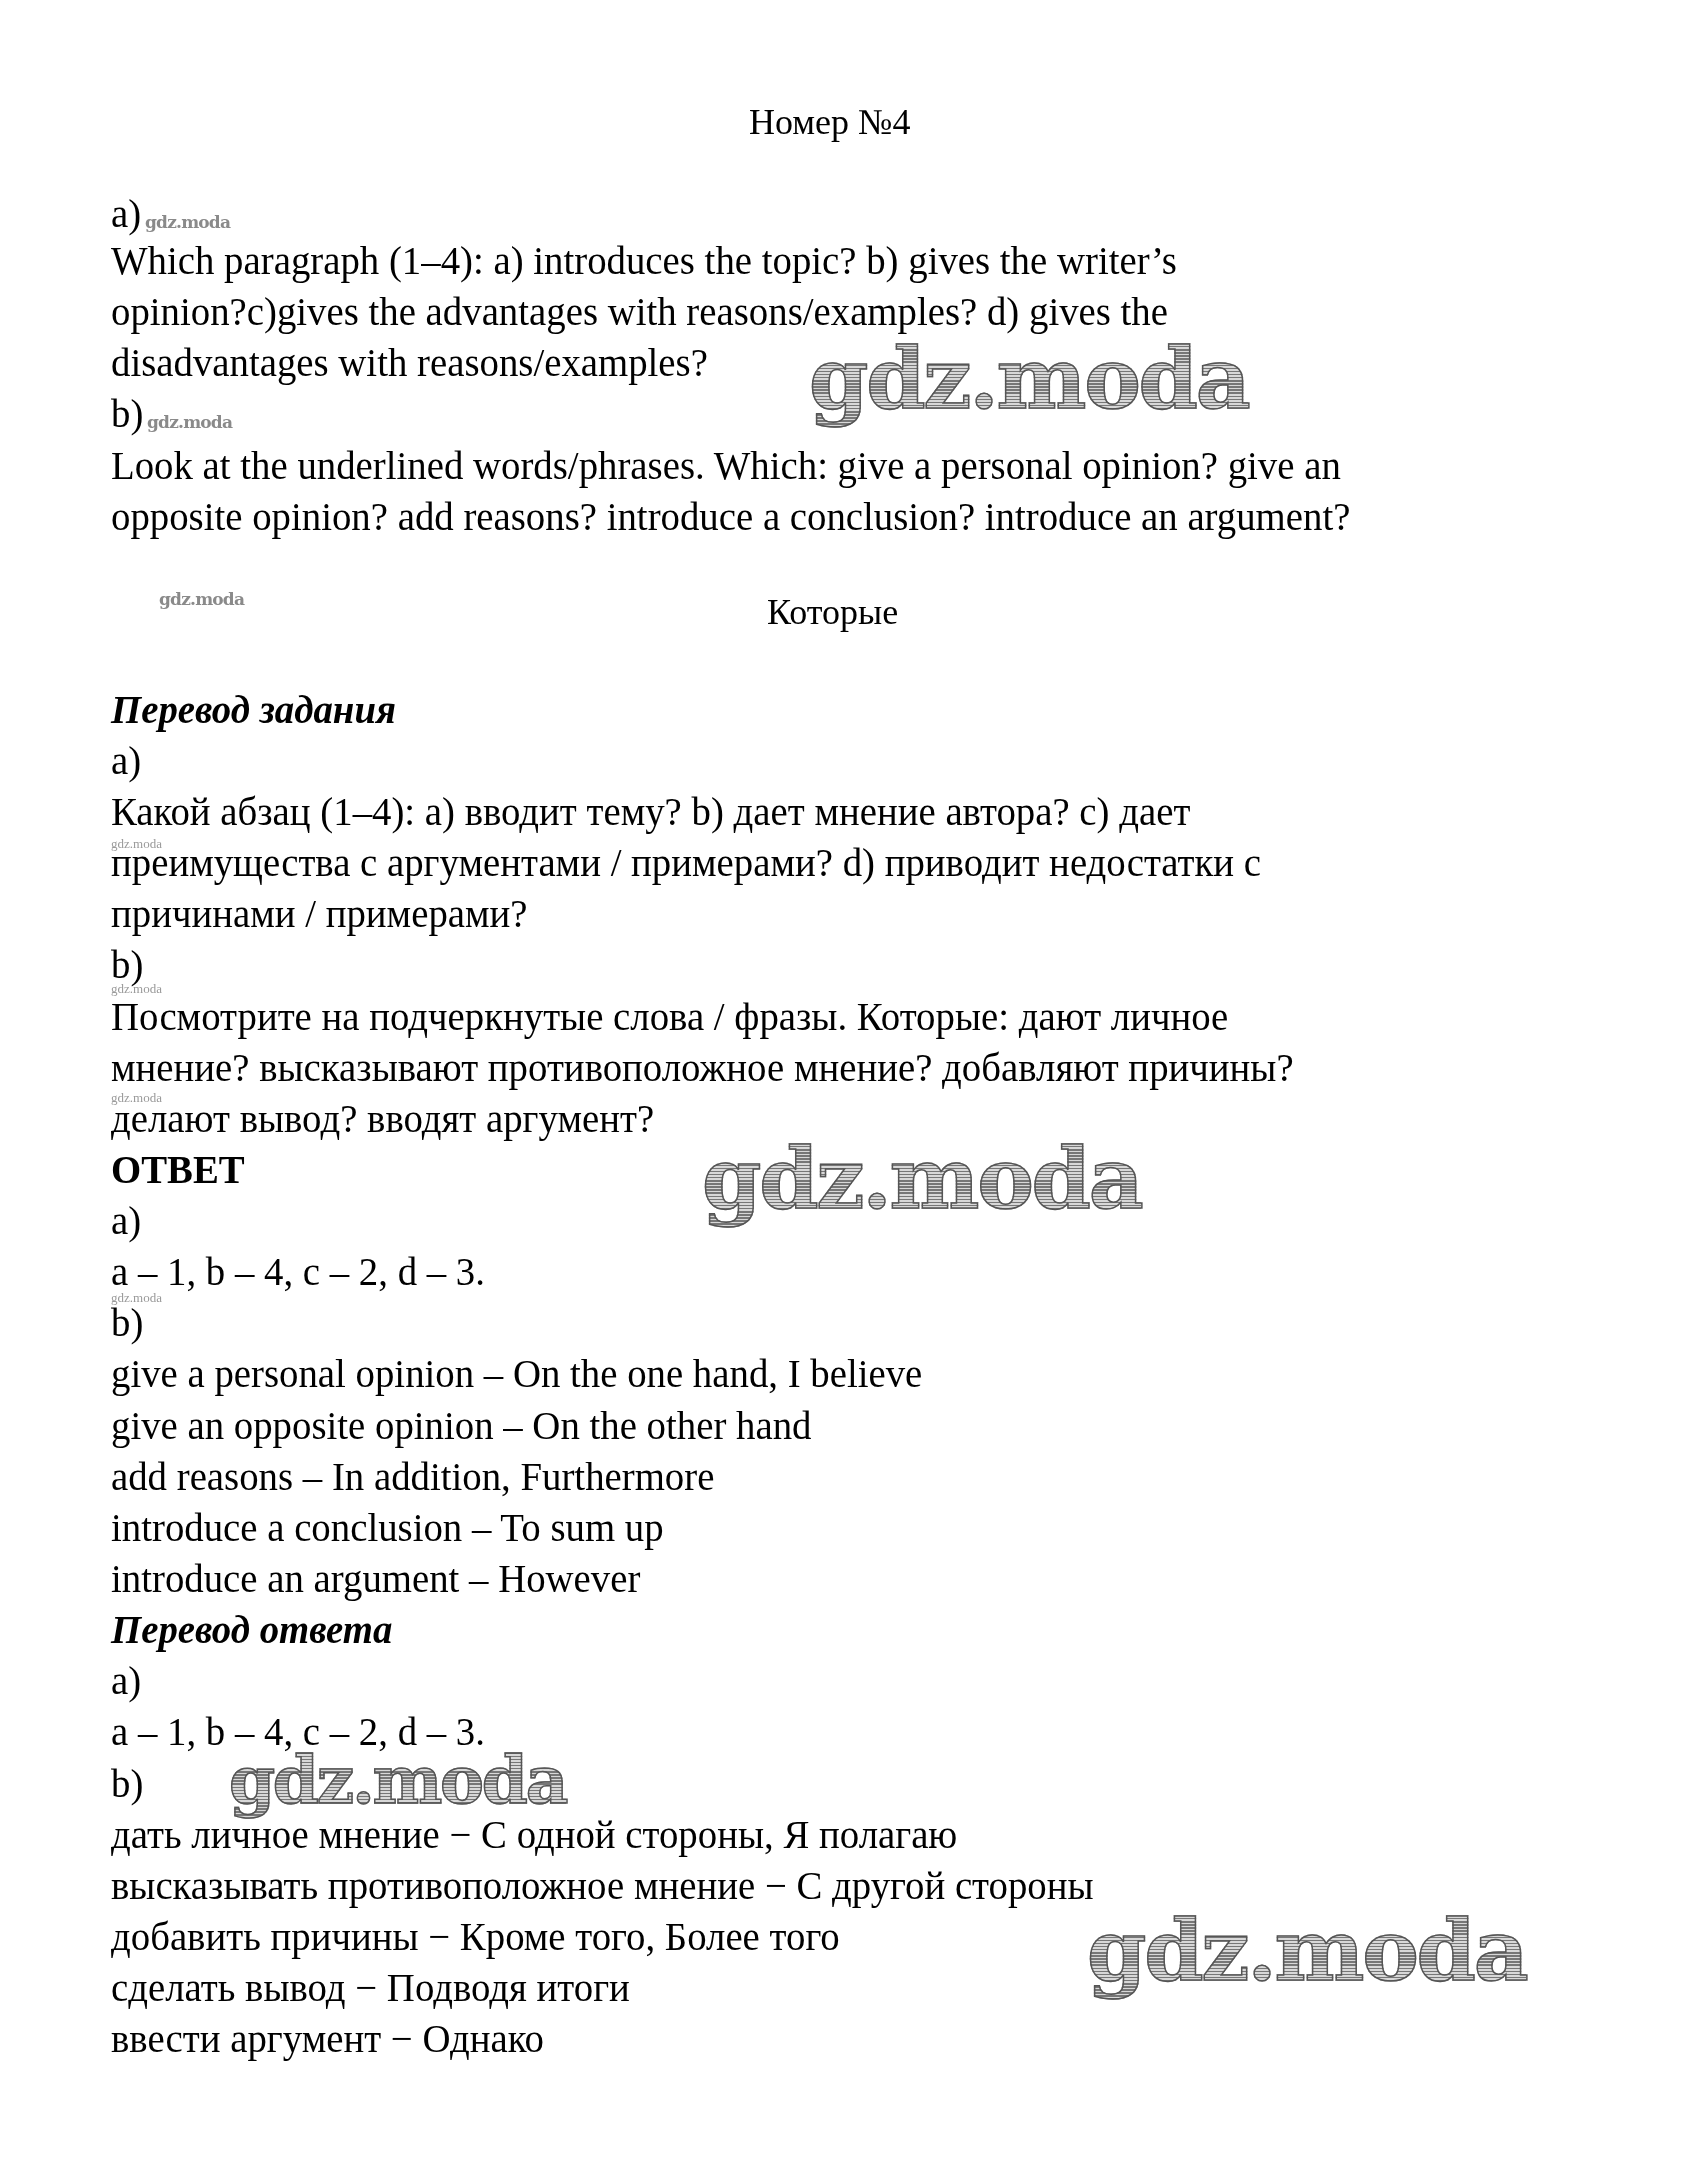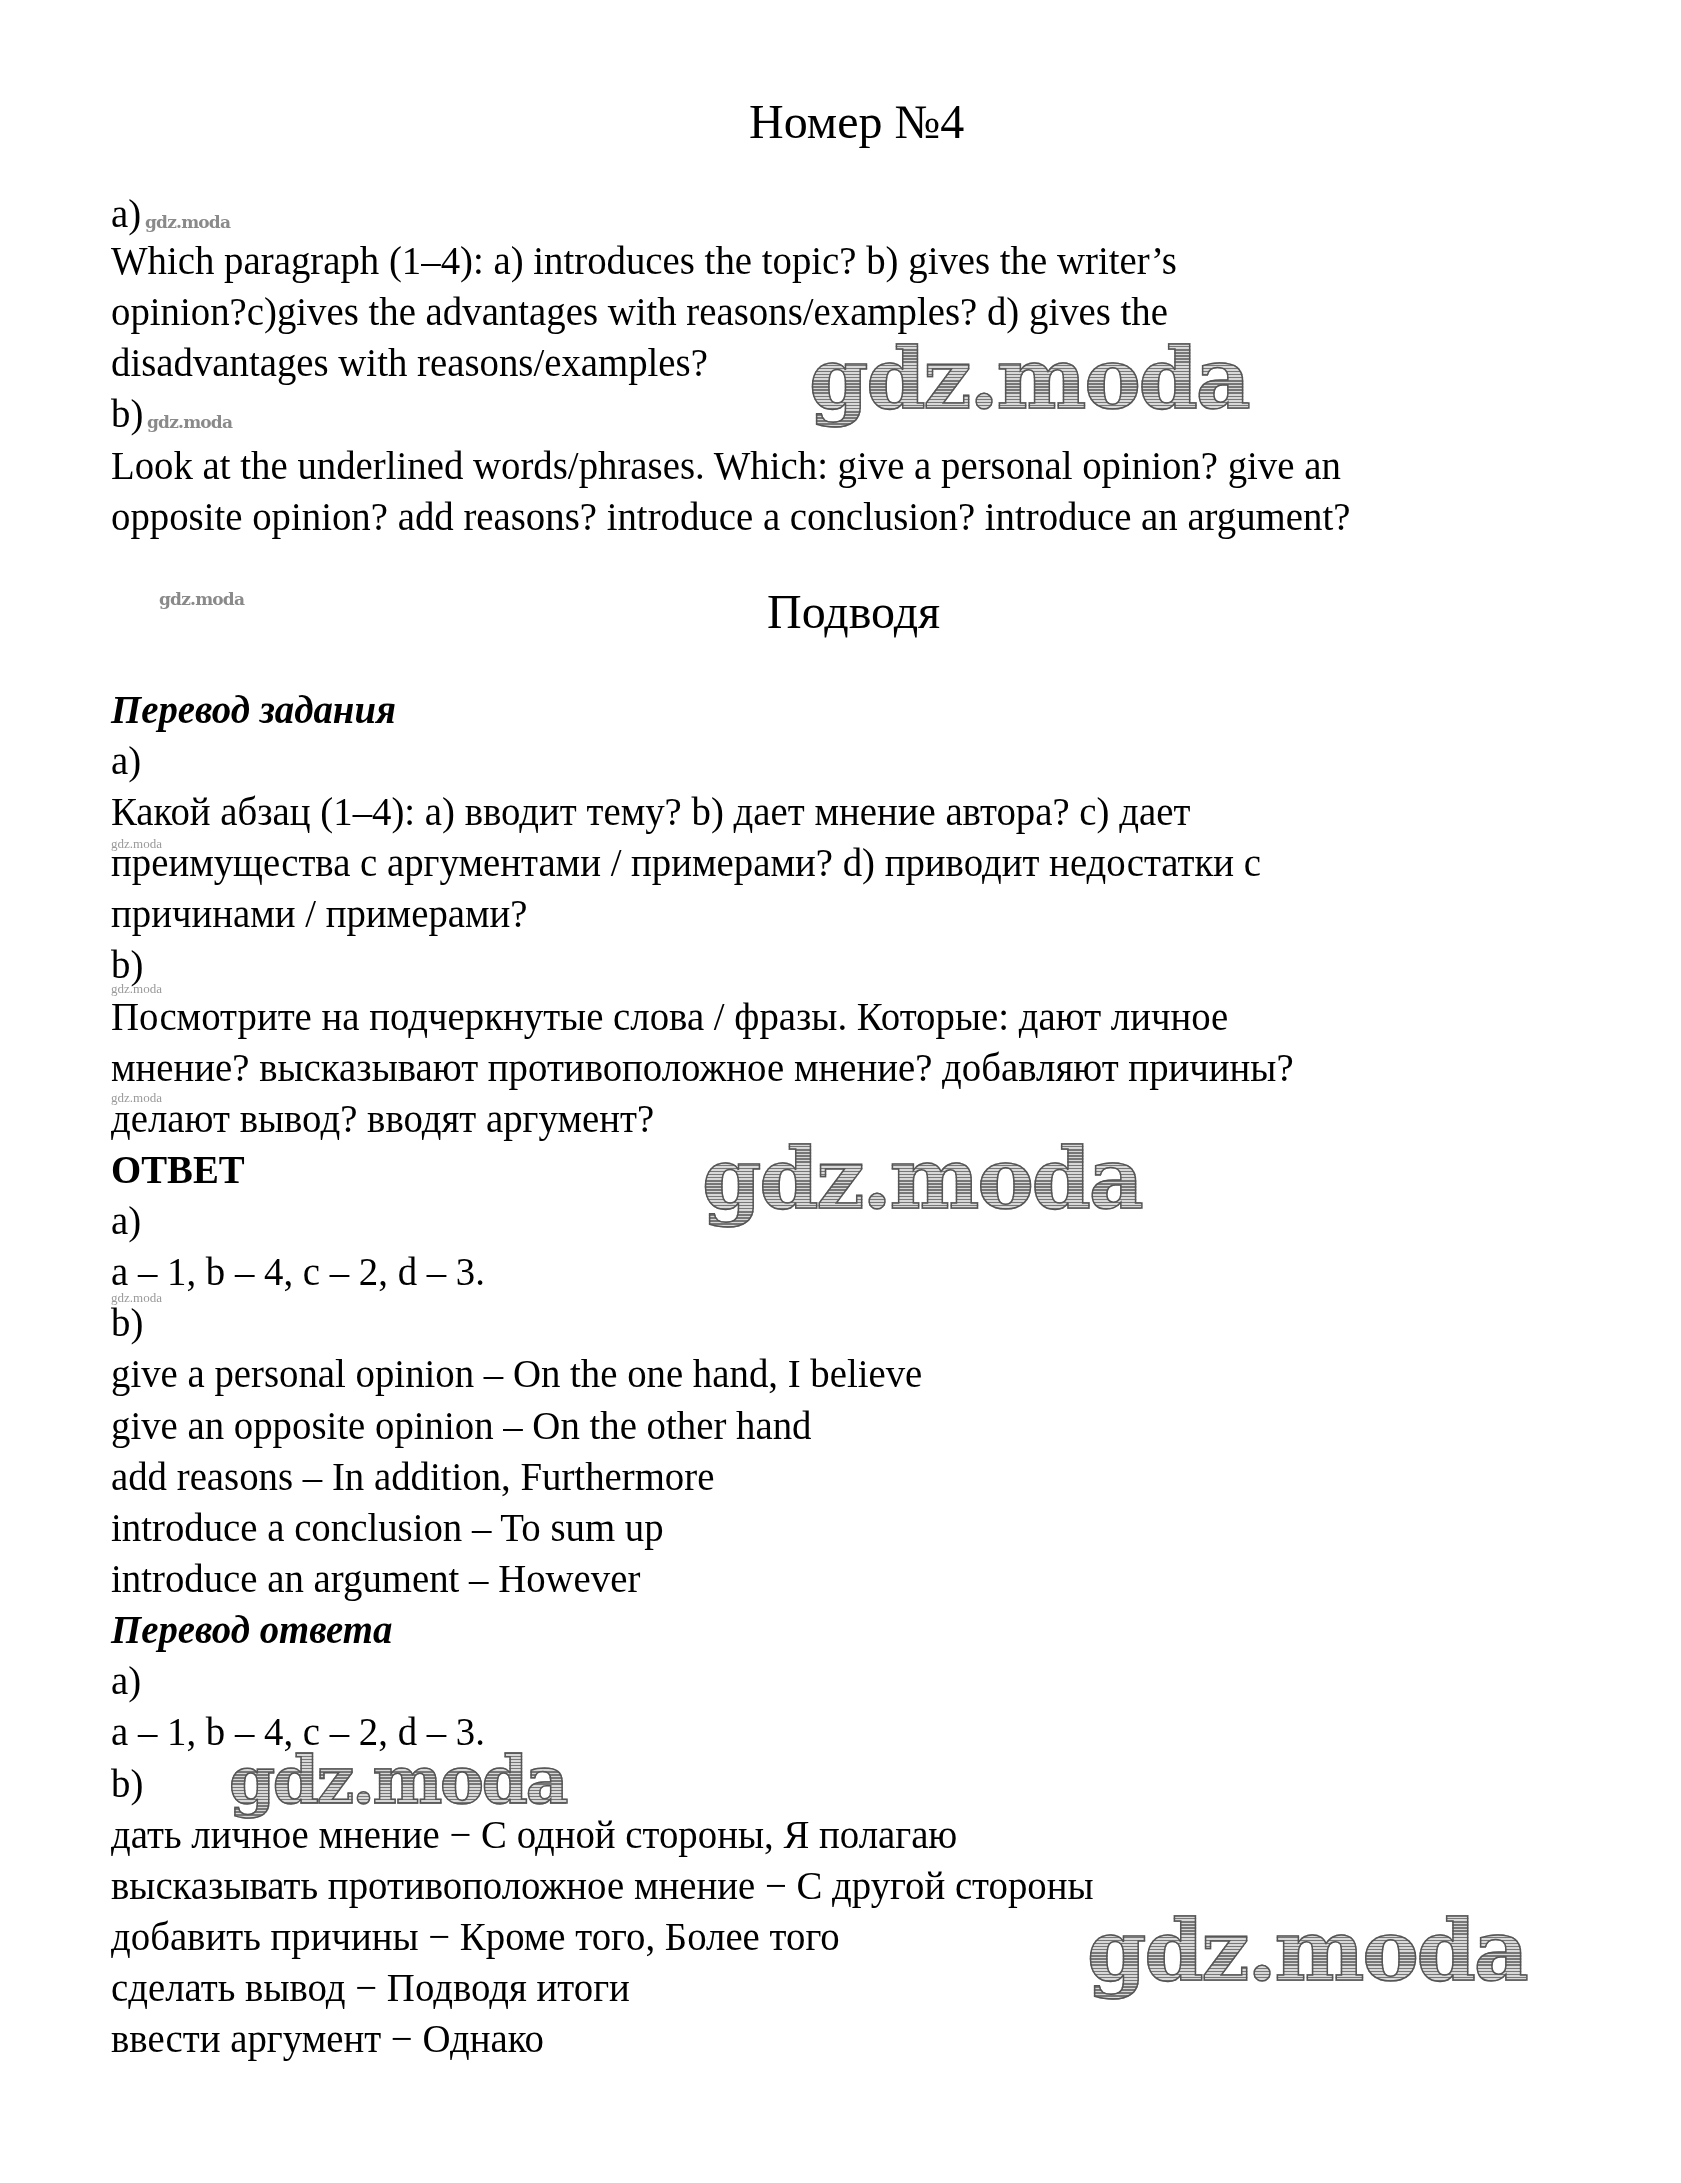--- a/index.html
+++ b/index.html
@@ -1,21 +1,21 @@
 <!DOCTYPE html>
 <html style="font-size:12.2px"><head>
   <meta charset="utf-8">
   <style>
     html, body { margin: 0; padding: 0; background: #ffffff; }
     body { width: 1681px; height: 2183px; position: relative; overflow: hidden;
       font-family: "Liberation Serif", "DejaVu Serif", serif; color: #000; }
     .page { position: absolute; left: 0; top: 0; width: 1681px; height: 2183px; }
     .line { position: absolute; left: 111px; font-size: 40px; line-height: 46px; white-space: nowrap;
       transform: scaleX(0.97); transform-origin: left center; }
-    .center { position: absolute; font-size: 48px; line-height: 46px; white-space: nowrap; }
+    .center { position: absolute; font-size: 36px; line-height: 46px; white-space: nowrap; }
     .bi { font-weight: bold; font-style: italic; }
     .b { font-weight: bold; }
     .wm-small { position: absolute; font-size: 17px; color: #8a8a8a; font-weight: bold;
       font-family: "DejaVu Serif", serif; letter-spacing: -0.8px; }
     .wm-tiny { position: absolute; font-size: 13px; color: #9a9a9a;
       font-family: "Liberation Serif", serif; }
     .wm-big { position: absolute; font-size: 85px; font-weight: bold; letter-spacing: -2.3px;
       font-family: "DejaVu Serif", serif; color: transparent;
       -webkit-text-stroke: 1.5px #555;
       background: repeating-linear-gradient(0deg, #777 0px, #777 1.5px, #d8d8d8 1.5px, #d8d8d8 3.1px);
@@ -33,21 +33,21 @@
   <div class="line" style="top:238px;">Which paragraph (1–4): a) introduces the topic? b) gives the writer’s</div>
   <div class="line" style="top:289px;">opinion?c)gives the advantages with reasons/examples? d) gives the</div>
   <div class="line" style="top:340px;">disadvantages with reasons/examples?</div>
   <div class="wm-big" style="left:809px; top:328px;">gdz.moda</div>
   <div class="line" style="top:391px;">b)</div>
   <div class="wm-small" style="left:147px; top:412px;">gdz.moda</div>
   <div class="line" style="top:443px;">Look at the underlined words/phrases. Which: give a personal opinion? give an</div>
   <div class="line" style="top:494px;">opposite opinion? add reasons? introduce a conclusion? introduce an argument?</div>
 
   <div class="wm-small" style="left:159px; top:589px;">gdz.moda</div>
-  <div class="center" style="left:767px; top:589px;">Подводя</div>
+  <div class="center" style="left:767px; top:589px;">Которые</div>
 
   <div class="line bi" style="top:687px;">Перевод задания</div>
   <div class="line" style="top:738px;">a)</div>
   <div class="line" style="top:789px;">Какой абзац (1–4): a) вводит тему? b) дает мнение автора? c) дает</div>
   <div class="wm-tiny" style="left:111px; top:836px;">gdz.moda</div>
   <div class="line" style="top:840px;">преимущества с аргументами / примерами? d) приводит недостатки с</div>
   <div class="line" style="top:891px;">причинами / примерами?</div>
   <div class="line" style="top:942px;">b)</div>
   <div class="wm-tiny" style="left:111px; top:981px;">gdz.moda</div>
   <div class="line" style="top:994px;">Посмотрите на подчеркнутые слова / фразы. Которые: дают личное</div>

